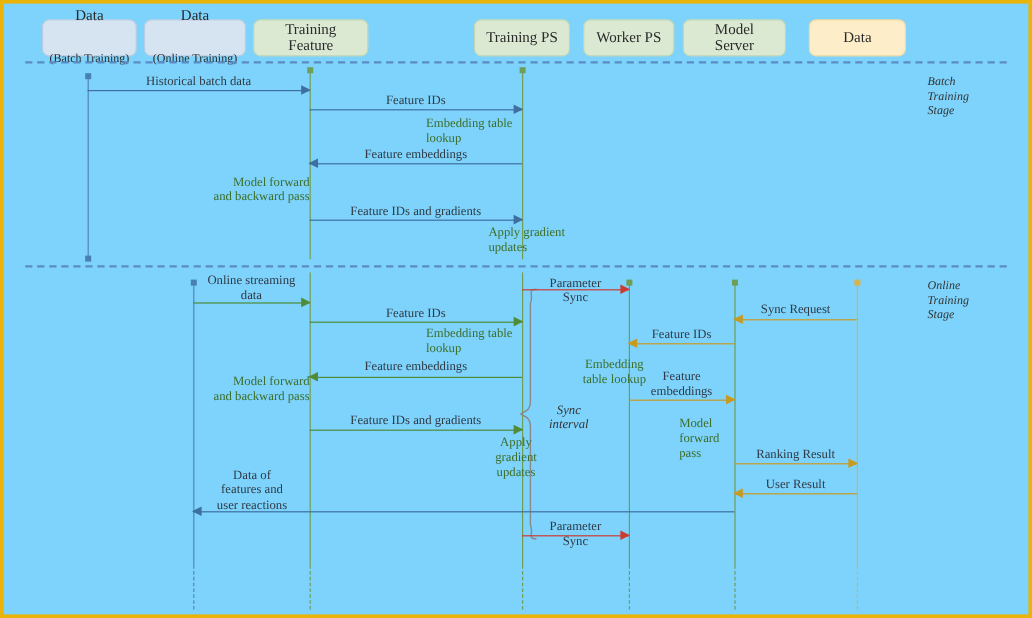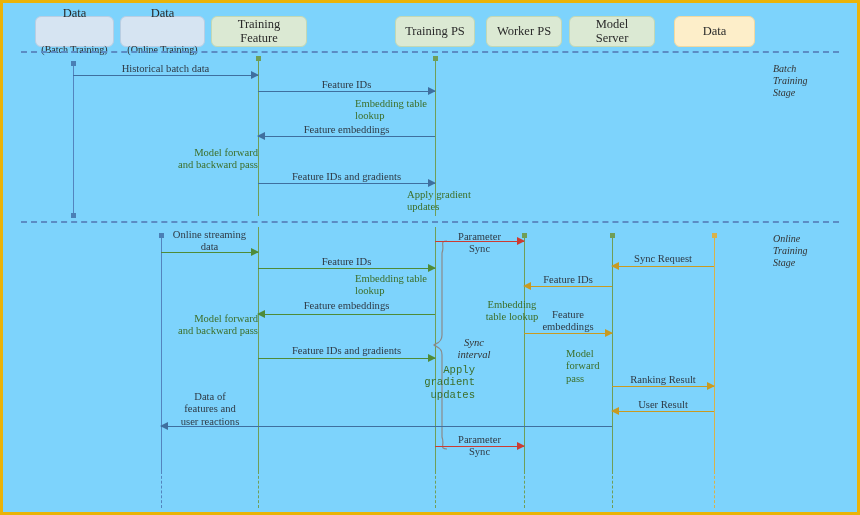--- a/index.html
+++ b/index.html
@@ -210,21 +210,21 @@
       <div class="lbl grn" style="left: 352px; top: 95px; width: 150px; text-align: left;">Embedding table
 lookup</div>
       <div class="lbl grn" style="left: 165px; top: 144px; width: 90px; text-align: right;">Model forward
 and backward pass</div>
       <div class="lbl grn" style="left: 356px; top: 186px; width: 150px; text-align: left; margin-left: 48px;">Apply gradient
 updates</div>
       <div class="lbl grn" style="left: 352px; top: 270px; width: 150px; text-align: left;">Embedding table
 lookup</div>
       <div class="lbl grn" style="left: 165px; top: 310px; width: 90px; text-align: right;">Model forward
 and backward pass</div>
-      <div class="lbl grn" style="left: 382px; top: 361px; width: 90px; text-align: right; font-family: Liberation Mono, monospace;">Apply
+      <div class="lbl grn" style="left: 382px; top: 361px; width: 90px; text-align: center;">Apply
 gradient
 updates</div>
       <div class="lbl grn" style="left: 459px; top: 296px; width: 100px; text-align: center;">Embedding
 table lookup</div>
       <div class="lbl grn" style="left: 563px; top: 345px; width: 70px; text-align: left;">Model
 forward
 pass</div>
       <div class="lbl ital" style="left: 441px; top: 334px; width: 60px; text-align: center;">Sync
 interval</div>
     </div>

